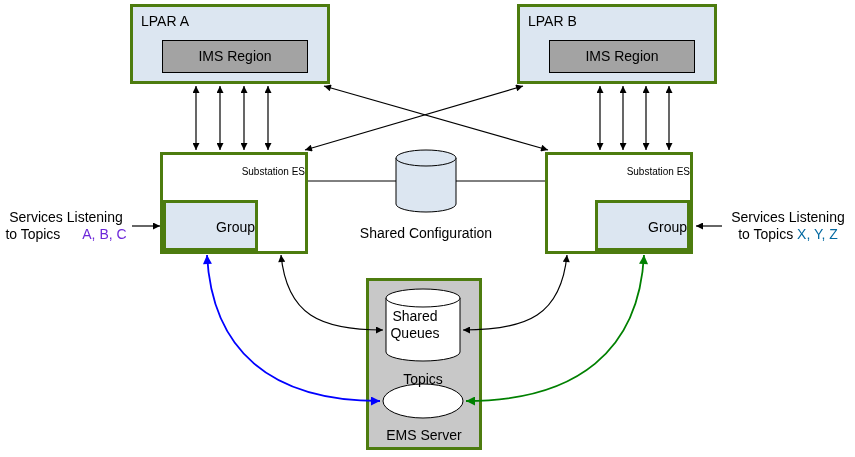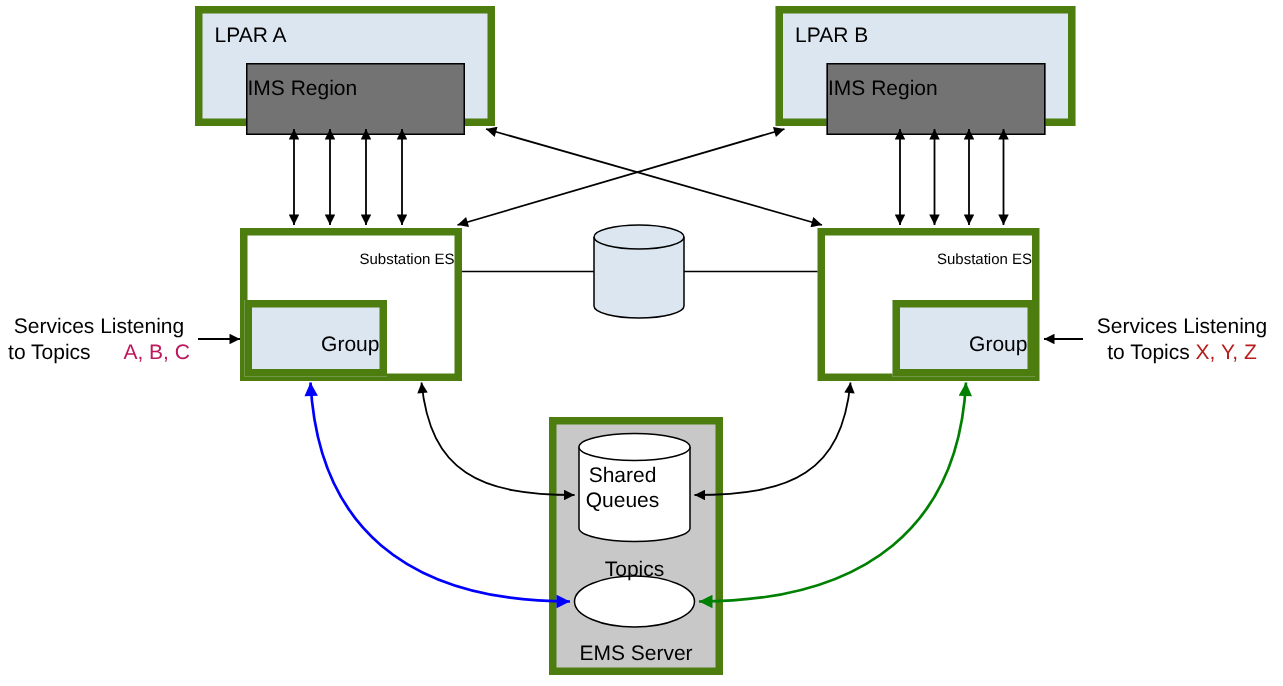--- a/index.html
+++ b/index.html
@@ -1,31 +1,31 @@
 <!DOCTYPE html>
 <html><head>
 <meta charset="utf-8">
 <style>
   * { margin:0; padding:0; box-sizing:border-box; }
   body { background:#fff; font-family:"Liberation Sans", sans-serif; }
   .stage { position:relative; width:855px; height:457px; background:#fff; overflow:hidden; color:#000; }
-  .box { position:absolute; border:5px solid #4d7c0f; }
+  .box { position:absolute; border:3px solid #4d7c0f; }
   .lpar { background:#dce6f1; }
   .lpar-label { position:absolute; left:8px; top:6px; font-size:14px; }
-  .ims { position:absolute; left:29px; top:33px; width:146px; height:48px;
-         background:#737373; border:1px solid #000; line-height:31px; font-size:14px; }
+  .ims { position:absolute; left:29px; top:33px; width:146px; height:33px;
+         background:#a3a3a3; border:1px solid #000; text-align:center; line-height:31px; font-size:14px; }
   .substation { background:#ffffff; }
   .substation-label { position:absolute; left:0; right:0; top:11px; text-align:right; font-size:10px; }
   .group { background:#dce6f1; text-align:right; line-height:49px; font-size:14px; }
   .ems { background:#c8c8c8; }
   .overlay { position:absolute; left:0; top:0; pointer-events:none; }
   .flabel { position:absolute; font-size:14px; text-align:center; }
   .note { position:absolute; width:132px; font-size:14px; line-height:17px; text-align:center; }
-  .topic-blue { color:#be185d;margin-left:18px; }
-  .topic-green { color:#b91c1c; }
+  .topic-blue { color:#6d28d9;margin-left:18px; }
+  .topic-green { color:#0369a1; }
 </style>
 </head>
 <body>
 
 <div class="stage">
 
   <div class="box lpar" style="left:130px;top:4px;width:200px;height:80px;">
     <span class="lpar-label">LPAR A</span>
     <div class="ims">IMS Region</div>
   </div>
@@ -95,20 +95,21 @@
     <line x1="722" y1="226" x2="696" y2="226" stroke="#000" stroke-width="1.2" marker-end="url(#ak)"></line>
 
     <path d="M281,255 C287,315 320,330 383,330" fill="none" stroke="#000" stroke-width="1.2" marker-start="url(#ak)" marker-end="url(#ak)"></path>
     <path d="M567,255 C561,315 528,330 463,330" fill="none" stroke="#000" stroke-width="1.2" marker-start="url(#ak)" marker-end="url(#ak)"></path>
 
     <path d="M207,255 C212,350 270,401 380,401" fill="none" stroke-width="1.8" stroke="#0000ff" marker-start="url(#ab)" marker-end="url(#ab)"></path>
 
     <path d="M644,255 C639,350 578,401 466,401" fill="none" stroke-width="1.8" stroke="#008000" marker-start="url(#ag)" marker-end="url(#ag)"></path>
   </svg>
 
+  <div class="flabel" style="left:340px;top:225px;width:172px;">Shared Configuration</div>
 
   <div class="flabel" style="left:386px;top:308px;width:58px;line-height:17px;">
     <div>Shared</div>
     <div>Queues</div>
   </div>
 
   <div class="flabel" style="left:383px;top:371px;width:80px;">Topics</div>
 
   <div class="flabel" style="left:366px;top:427px;width:116px;">EMS Server</div>
 

